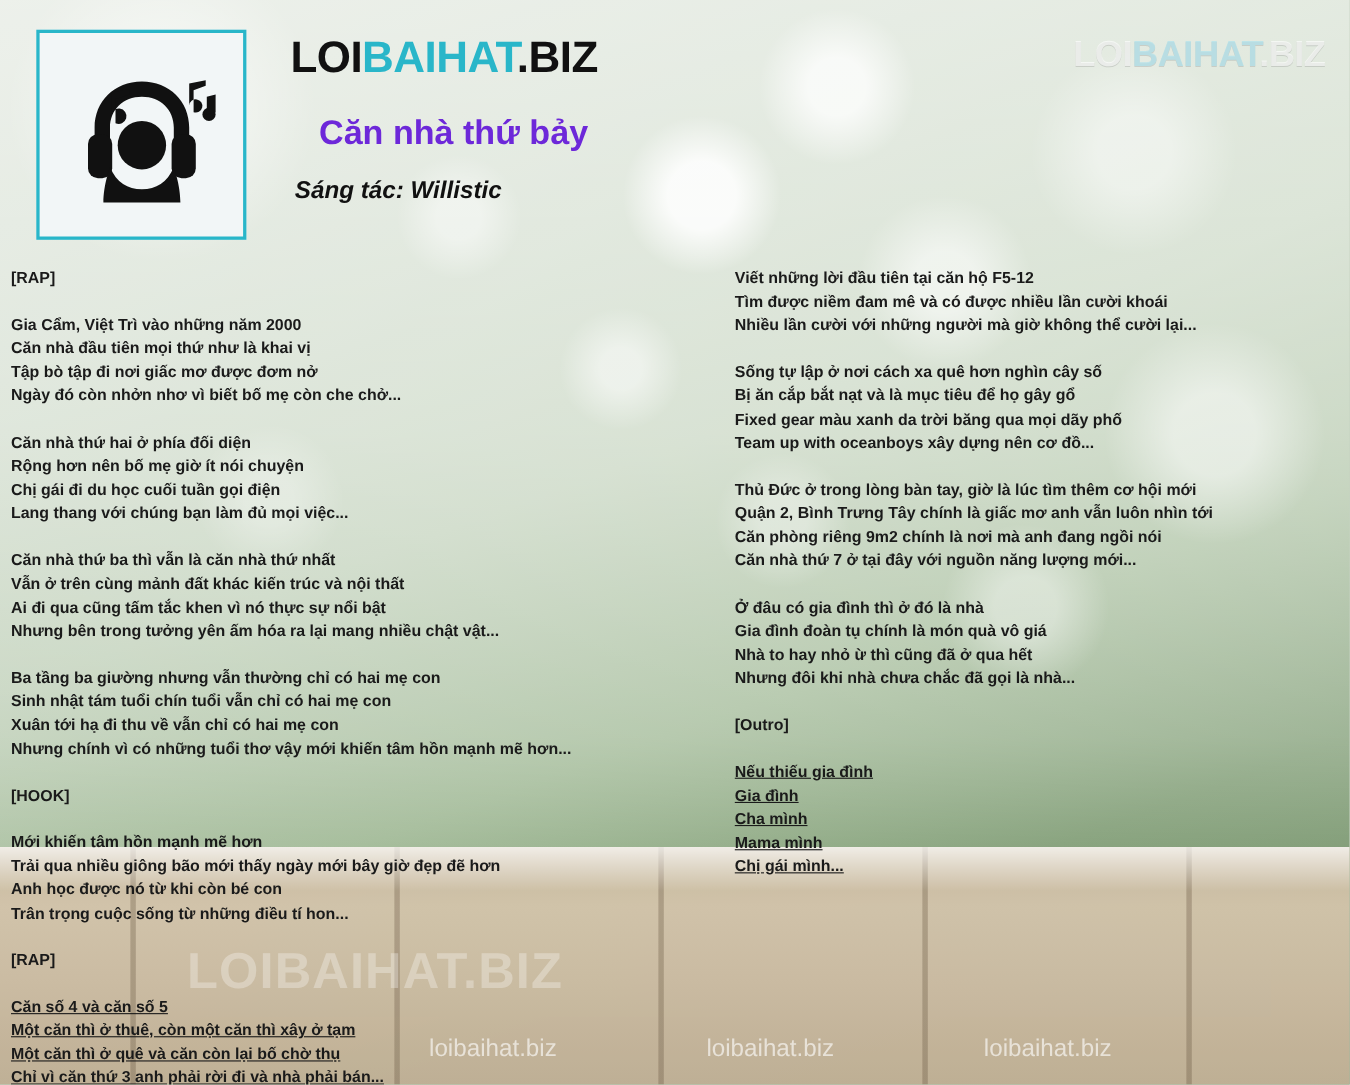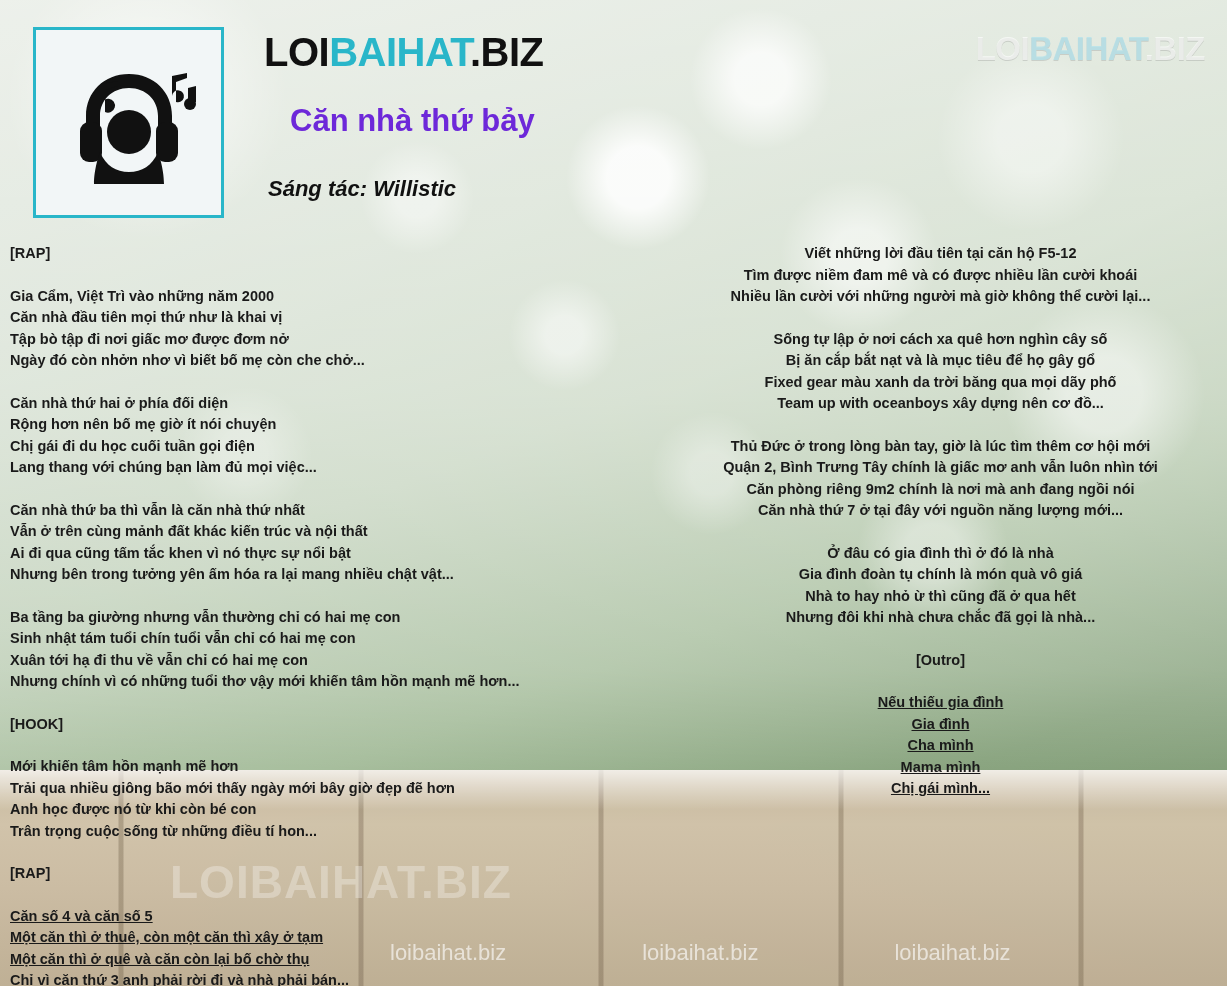--- a/index.html
+++ b/index.html
@@ -135,21 +135,21 @@
     left: 266px;
     top: 103px;
     font-size: 31px;
     font-weight: bold;
     color: #6d28d9;
     margin-left: 24px;
   }
   #composer {
     position: absolute;
     left: 268px;
-    top: 176px;
+    top: 160px;
     font-size: 22px;
     font-weight: bold;
     font-style: italic;
     color: #111;
   }
 
   
   .column {
     position: absolute;
     font-size: 14.5px;
@@ -160,21 +160,20 @@
   }
   #col-left {
     left: 10px;
     top: 243px;
     width: 620px;
   }
   #col-right {
     left: 668px;
     top: 243px;
     width: 545px;
-    text-align: center;
   }
   .block { margin: 0 0 21px 0; }
   .block:last-child { margin-bottom: 0; text-decoration: underline; }
   .line { display: block; }
   .section-tag { display: block; }
 </style>
 </head>
 <body>
 
 <div id="bg"></div>

